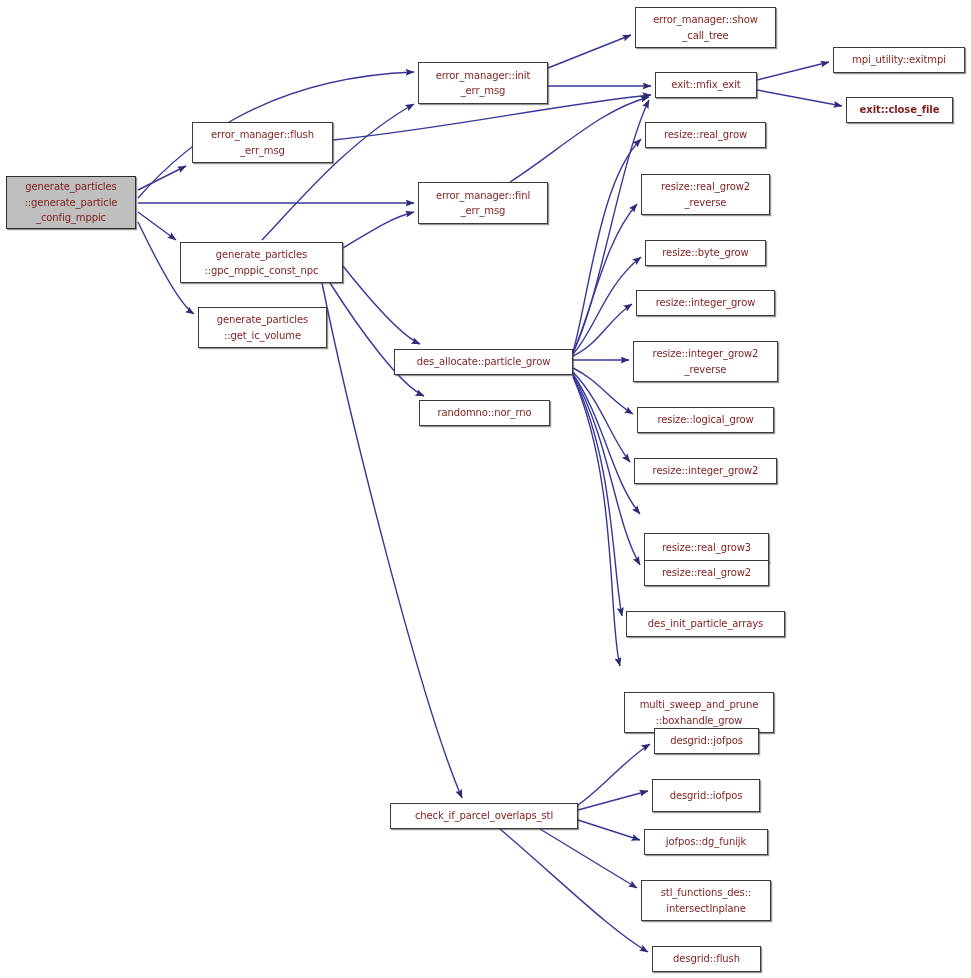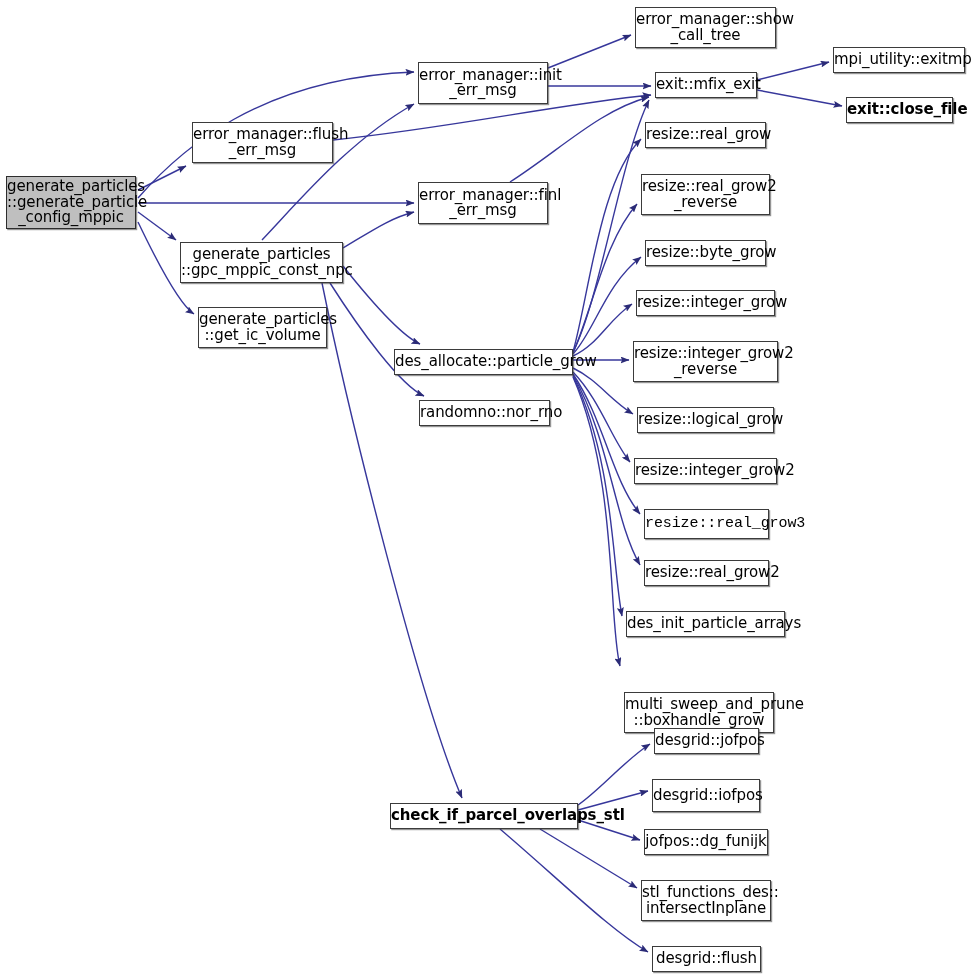--- a/index.html
+++ b/index.html
@@ -21,22 +21,22 @@
     top: 0;
     width: 971px;
     height: 978px;
     pointer-events: none;
   }
   .node {
     position: absolute;
     box-sizing: border-box;
     border: 1px solid #3b3b3b;
     background: #ffffff;
-    color: #000000;
-    font-size: 15px;
+    color: #7f1d1d;
+    font-size: 10px;
     line-height: 15.5px;
     display: flex;
     align-items: center;
     justify-content: center;
     text-align: center;
     box-shadow: 1.2px 1.2px 0 rgba(60,60,60,0.55);
     white-space: pre-line;
     letter-spacing: -0.1px;
   }
   .node.root {
@@ -118,26 +118,26 @@
       <div class="node" style="left: 419px; top: 400px; width: 131px; height: 26px;"><span class="node-label">randomno::nor_rno</span></div>
       <div class="node" style="left: 645px; top: 122px; width: 121px; height: 26px;"><span class="node-label">resize::real_grow</span></div>
       <div class="node" style="left: 641px; top: 174px; width: 129px; height: 41px;"><span class="node-label">resize::real_grow2
 _reverse</span></div>
       <div class="node" style="left: 645px; top: 240px; width: 121px; height: 26px;"><span class="node-label">resize::byte_grow</span></div>
       <div class="node" style="left: 636px; top: 290px; width: 139px; height: 26px;"><span class="node-label">resize::integer_grow</span></div>
       <div class="node" style="left: 633px; top: 341px; width: 145px; height: 41px;"><span class="node-label">resize::integer_grow2
 _reverse</span></div>
       <div class="node" style="left: 637px; top: 407px; width: 137px; height: 26px;"><span class="node-label">resize::logical_grow</span></div>
       <div class="node" style="left: 634px; top: 458px; width: 143px; height: 26px;"><span class="node-label">resize::integer_grow2</span></div>
-      <div class="node" style="left: 644px; top: 509px; width: 125px; height: 30px; font-family: Liberation Mono, monospace;"><span class="node-label">resize::real_grow3</span></div>
+      <div class="node" style="left: 644px; top: 533px; width: 125px; height: 30px;"><span class="node-label">resize::real_grow3</span></div>
       <div class="node" style="left: 644px; top: 560px; width: 125px; height: 26px;"><span class="node-label">resize::real_grow2</span></div>
       <div class="node" style="left: 626px; top: 611px; width: 159px; height: 26px;"><span class="node-label">des_init_particle_arrays</span></div>
       <div class="node" style="left: 624px; top: 661px; width: 150px; height: 41px; margin-top: 31px;"><span class="node-label">multi_sweep_and_prune
 ::boxhandle_grow</span></div>
-      <div class="node" style="left: 390px; top: 803px; width: 188px; height: 26px; font-weight: bold;"><span class="node-label">check_if_parcel_overlaps_stl</span></div>
+      <div class="node" style="left: 390px; top: 803px; width: 188px; height: 26px;"><span class="node-label">check_if_parcel_overlaps_stl</span></div>
       <div class="node" style="left: 654px; top: 728px; width: 105px; height: 26px;"><span class="node-label">desgrid::jofpos</span></div>
       <div class="node" style="left: 652px; top: 779px; width: 108px; height: 33px;"><span class="node-label">desgrid::iofpos</span></div>
       <div class="node" style="left: 644px; top: 829px; width: 124px; height: 26px;"><span class="node-label">jofpos::dg_funijk</span></div>
       <div class="node" style="left: 641px; top: 880px; width: 130px; height: 41px;"><span class="node-label">stl_functions_des::
 intersectInplane</span></div>
       <div class="node" style="left: 652px; top: 946px; width: 109px; height: 26px;"><span class="node-label">desgrid::flush</span></div>
     </div>
 </div>
 
 </body></html>

